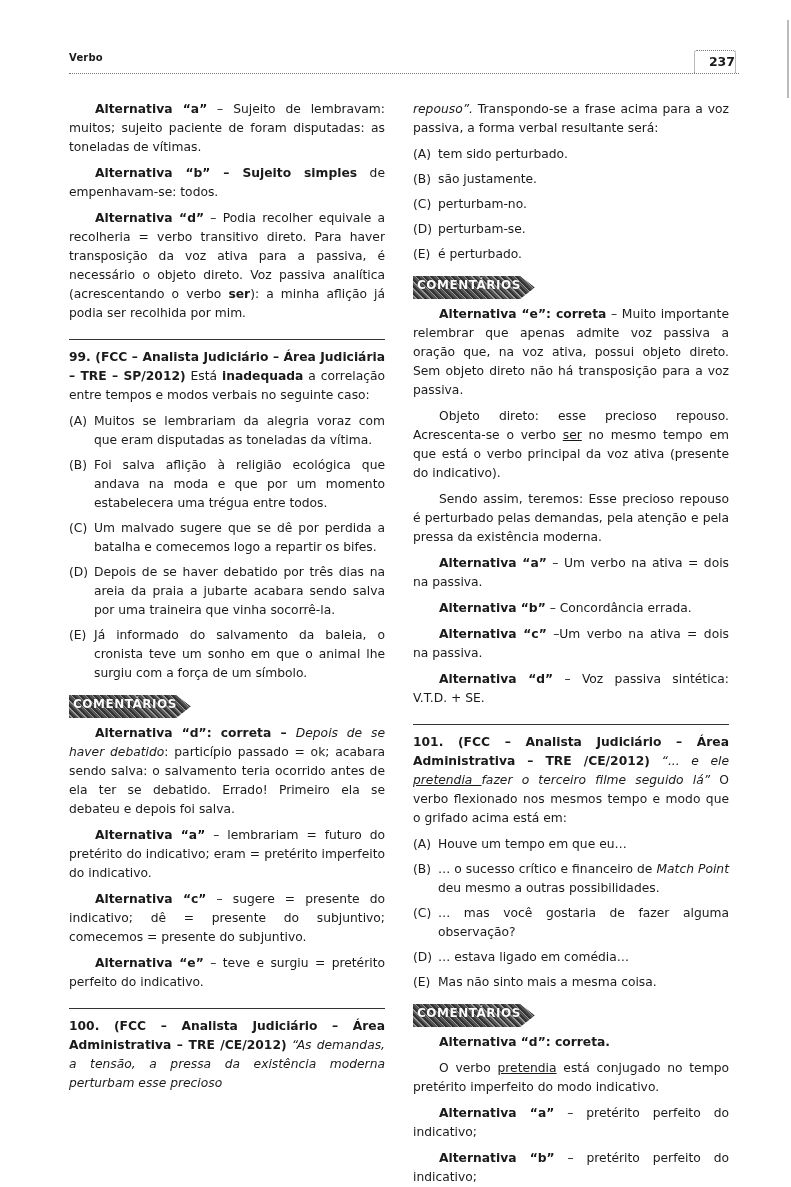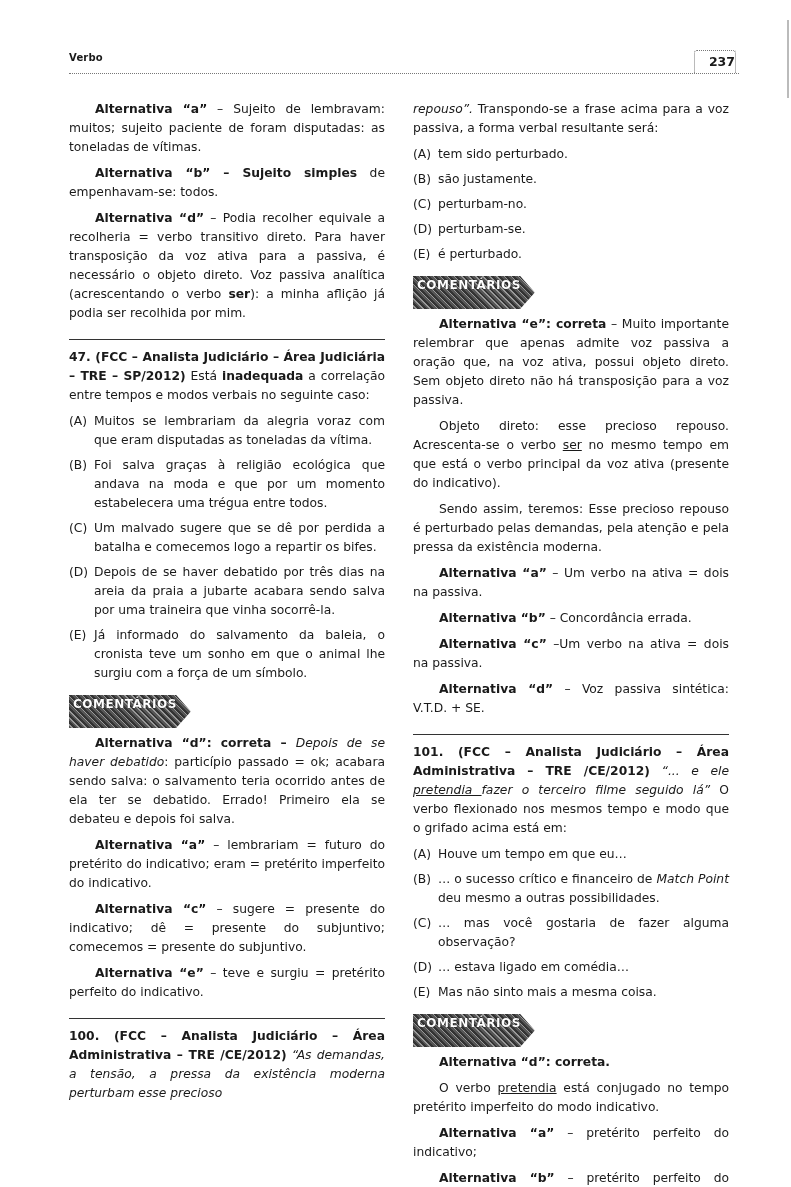--- a/index.html
+++ b/index.html
@@ -16,48 +16,48 @@
   .col-right { left: 413px; }
   p { margin: 0 0 7px 0; text-align: justify; }
   p.ind { text-indent: 26px; }
   b { font-weight: bold; }
   i { font-style: italic; }
   u { text-decoration: underline; }
   .rule { border-top: 1px solid #333; margin: 16px 0 8px 0; }
   .opt { display: flex; margin: 0 0 6px 0; }
   .opt .lbl { width: 25px; flex: none; }
   .opt .txt { flex: 1; text-align: justify; }
-  .badge { display: inline-block; position: relative; height: 19px; line-height: 19px; padding: 0 14px 14px 4px;
+  .badge { display: inline-block; position: relative; height: 19px; line-height: 19px; padding: 0 14px 4px 4px;
            margin: 6px 0 6px 0; font-weight: bold; font-size: 12px; color: #fff; letter-spacing: 0.5px;
            background: repeating-linear-gradient(45deg, #555 0 2px, #999 2px 3px, #333 3px 5px);
            clip-path: polygon(0 0, 88% 0, 100% 50%, 88% 100%, 0 100%);
            text-shadow: 0 0 1px #000; }
 </style>
 </head>
 <body>
 
 <div class="binding"></div>
 <div class="header-title">Verbo</div>
 <div class="header-rule"></div>
 <div class="page-num">237</div>
 
 <div class="col col-left">
   <p class="ind"><b>Alternativa “a”</b><span> – Sujeito de lembravam: muitos; sujeito paciente de foram disputadas: as toneladas de vítimas.</span></p>
   <p class="ind"><b>Alternativa “b” – Sujeito simples</b><span> de empenhavam-se: todos.</span></p>
   <p class="ind"><b>Alternativa “d”</b><span> – Podia recolher equivale a recolheria = verbo transitivo direto. Para haver transposição da voz ativa para a passiva, é necessário o objeto direto. Voz passiva analítica (acrescentando o verbo </span><b>ser</b><span>): a minha aflição já podia ser recolhida por mim.</span></p>
 
   <div class="rule"></div>
-  <p><b>47. (FCC – Analista Judiciário – Área Judiciária – TRE – SP/2012)</b><span> Está </span><b>inadequada</b><span> a correlação entre tempos e modos verbais no seguinte caso:</span></p>
+  <p><b>99. (FCC – Analista Judiciário – Área Judiciária – TRE – SP/2012)</b><span> Está </span><b>inadequada</b><span> a correlação entre tempos e modos verbais no seguinte caso:</span></p>
   <div class="opt">
       <span class="lbl">(A)</span>
       <span class="txt">Muitos se lembrariam da alegria voraz com que eram disputadas as toneladas da vítima.</span>
     </div>
   <div class="opt">
       <span class="lbl">(B)</span>
-      <span class="txt">Foi salva graças à religião ecológica que andava na moda e que por um momento estabelecera uma trégua entre todos.</span>
+      <span class="txt">Foi salva aflição à religião ecológica que andava na moda e que por um momento estabelecera uma trégua entre todos.</span>
     </div>
   <div class="opt">
       <span class="lbl">(C)</span>
       <span class="txt">Um malvado sugere que se dê por perdida a batalha e comecemos logo a repartir os bifes.</span>
     </div>
   <div class="opt">
       <span class="lbl">(D)</span>
       <span class="txt">Depois de se haver debatido por três dias na areia da praia a jubarte acabara sendo salva por uma traineira que vinha socorrê-la.</span>
     </div>
   <div class="opt">

